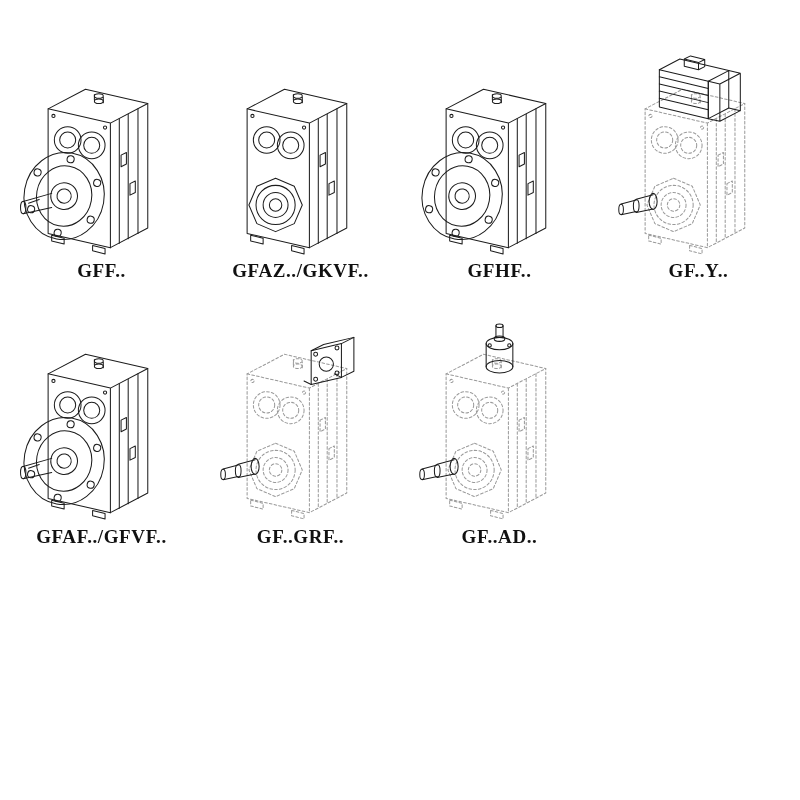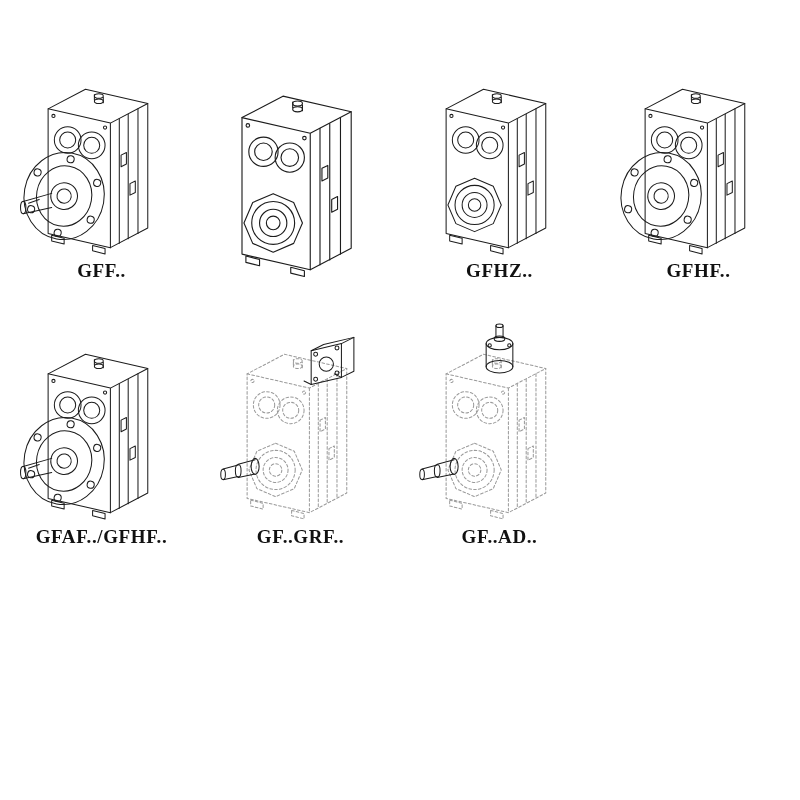--- a/index.html
+++ b/index.html
@@ -178,73 +178,80 @@
         <use href="#g-front-shaft"></use>
     </svg>
     <figcaption class="label">GFF..</figcaption>
   </figure>
 
   <figure class="cell">
     <svg class="drawing ink" viewBox="0 0 200 260">
       <use href="#g-housing"></use>
         <use href="#g-lower-bearing"></use>
     </svg>
-  </figure>
-
-  <figure class="cell">
-    <svg class="drawing ink" viewBox="0 0 200 260">
-      <use href="#g-housing"></use>
-        <use href="#g-lower-bearing"></use>
-    </svg>
-    <figcaption class="label">GFHZ..</figcaption>
-  </figure>
+    <figcaption class="label">GFAZ../GKVF..</figcaption>
+  </figure>
+
 
   <figure class="cell">
     <svg class="drawing ink" viewBox="0 0 200 260">
       <use href="#g-housing"></use>
         <use href="#g-flange"></use>
     </svg>
     <figcaption class="label">GFHF..</figcaption>
   </figure>
 
 
-
-
-
-  <figure class="cell">
-    <svg class="drawing ink" viewBox="0 0 200 260">
-      <use href="#g-housing"></use>
-        <use href="#g-flange"></use>
-        <use href="#g-front-shaft"></use>
-    </svg>
-    <figcaption class="label">GFAF../GFHF..</figcaption>
-  </figure>
 
 
   <figure class="cell">
     <svg class="drawing" viewBox="0 0 200 260">
       <g class="ghost">
           <use href="#g-housing"></use>
           <use href="#g-lower-bearing"></use>
         </g>
       <g class="attach">
-          <use href="#g-iec-block"></use>
+          <use href="#g-motor"></use>
           <use href="#g-out-shaft"></use>
         </g>
     </svg>
-    <figcaption class="label">GF..GRF..</figcaption>
-  </figure>
+    <figcaption class="label">GF..Y..</figcaption>
+  </figure>
+
+  <figure class="cell">
+    <svg class="drawing ink" viewBox="0 0 200 260">
+      <use href="#g-housing"></use>
+        <use href="#g-flange"></use>
+        <use href="#g-front-shaft"></use>
+    </svg>
+    <figcaption class="label">GFAF../GFVF..</figcaption>
+  </figure>
+
 
   <figure class="cell">
     <svg class="drawing" viewBox="0 0 200 260">
       <g class="ghost">
           <use href="#g-housing"></use>
           <use href="#g-lower-bearing"></use>
         </g>
       <g class="attach">
+          <use href="#g-iec-block"></use>
+          <use href="#g-out-shaft"></use>
+        </g>
+    </svg>
+    <figcaption class="label">GF..GRF..</figcaption>
+  </figure>
+
+  <figure class="cell">
+    <svg class="drawing" viewBox="0 0 200 260">
+      <g class="ghost">
+          <use href="#g-housing"></use>
+          <use href="#g-lower-bearing"></use>
+        </g>
+      <g class="attach">
           <use href="#g-input-adapter"></use>
           <use href="#g-out-shaft"></use>
         </g>
     </svg>
     <figcaption class="label">GF..AD..</figcaption>
   </figure>
 
 </div>
 
 </body></html>

